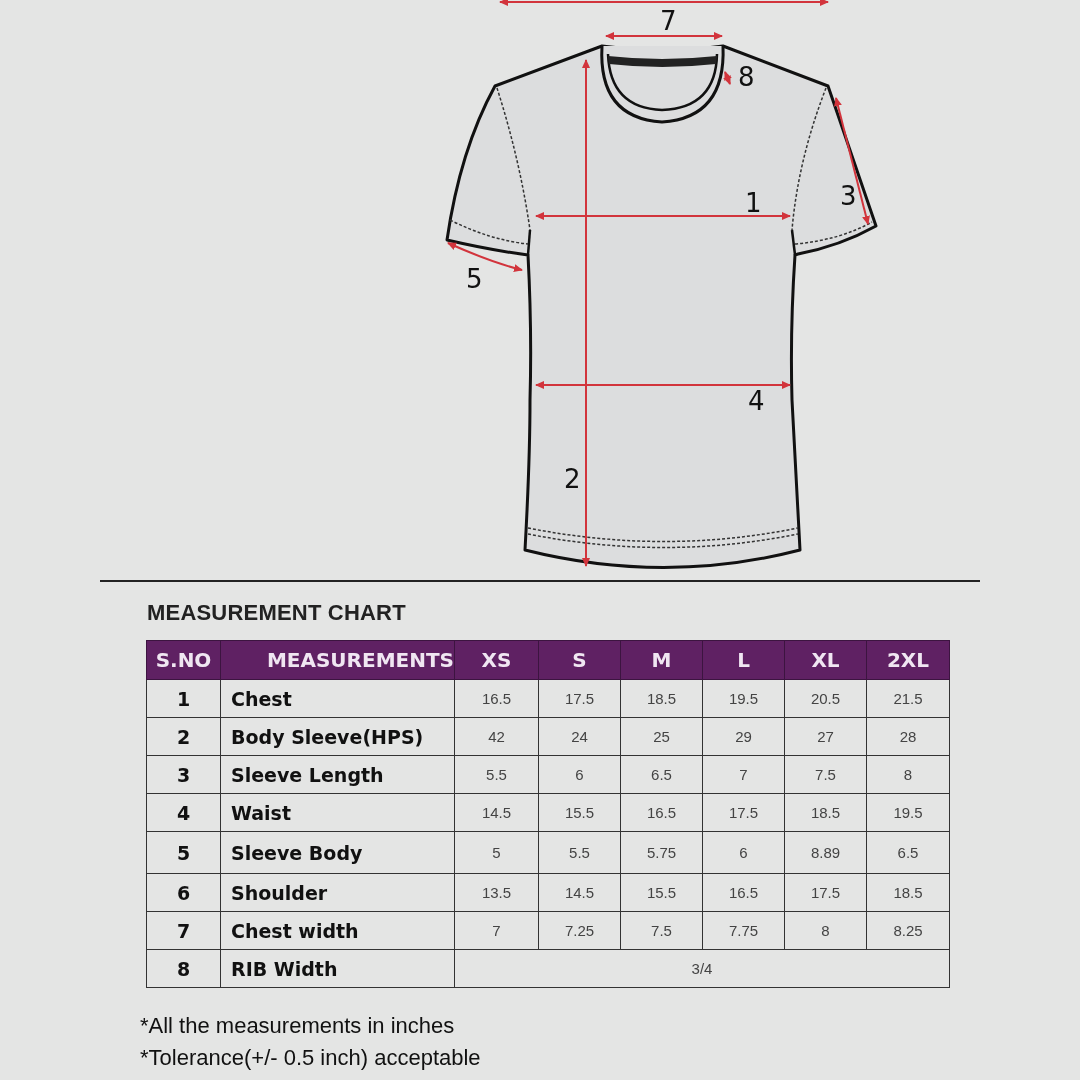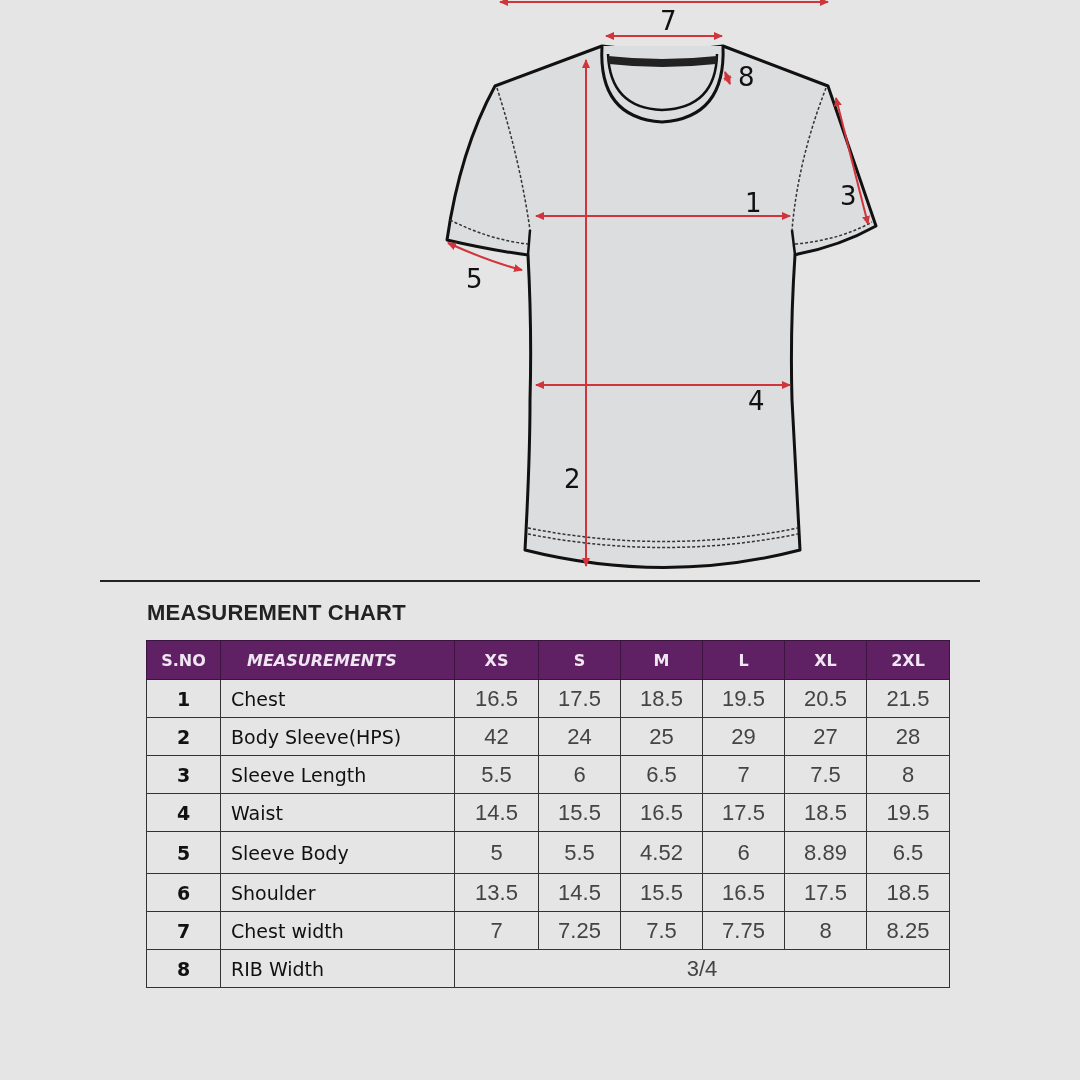--- a/index.html
+++ b/index.html
@@ -16,31 +16,31 @@
     font-family:Liberation Sans, sans-serif; font-weight:bold; font-size:22px;
     color:#222; letter-spacing:0.2px;
   }
   table.chart {
     position:absolute; left:146px; top:640px;
     width:803px; border-collapse:collapse;
     table-layout:fixed;
   }
   table.chart th {
     background:#5f2163; color:#f0e6f2;
-    font-family:"DejaVu Sans", sans-serif; font-weight:bold; font-size:16px;
+    font-family:"DejaVu Sans", sans-serif; font-weight:bold; font-size:20px;
     height:38px; padding:0; border:1px solid #3c1440;
   }
-  table.chart th.left { text-align:left; padding-left:26px;font-style:italic; }
+  table.chart th.left { text-align:right; padding-left:26px; }
   table.chart td {
     border:1.5px solid #333; height:37px; padding:0;
-    font-size:22px; color:#444; text-align:center;
+    font-size:15px; color:#444; text-align:center;
     font-family:"Liberation Sans", sans-serif;
   }
   table.chart td.sno { font-family:"DejaVu Sans", sans-serif; font-weight:bold; color:#111; font-size:19px; }
-  table.chart td.name { text-align:left; padding-left:10px; font-family:"DejaVu Sans", sans-serif; font-weight:normal; color:#111; font-size:19px; }
+  table.chart td.name { text-align:left; padding-left:10px; font-family:"DejaVu Sans", sans-serif; font-weight:bold; color:#111; font-size:19px; }
   .notes { position:absolute; left:140px; top:1010px; font-size:22px; color:#111; line-height:32px; }
   .num { font-family:"DejaVu Sans", sans-serif; font-size:26px; fill:#111; }
 </style>
 </head>
 <body>
 
 <svg id="diagram" viewBox="0 0 1080 580" xmlns="http://www.w3.org/2000/svg">
   <defs>
     <marker id="ah" markerWidth="10" markerHeight="10" refX="8" refY="5" orient="auto-start-reverse" markerUnits="userSpaceOnUse">
       <path d="M0,1 L9,5 L0,9 z" fill="#d2343c"></path>
@@ -150,21 +150,21 @@
       <td>16.5</td>
       <td>17.5</td>
       <td>18.5</td>
       <td>19.5</td>
     </tr>
     <tr style="height:42px">
       <td class="sno">5</td>
       <td class="name">Sleeve Body</td>
       <td>5</td>
       <td>5.5</td>
-      <td>4.52</td>
+      <td>5.75</td>
       <td>6</td>
       <td>8.89</td>
       <td>6.5</td>
     </tr>
     <tr>
       <td class="sno">6</td>
       <td class="name">Shoulder</td>
       <td>13.5</td>
       <td>14.5</td>
       <td>15.5</td>
@@ -184,13 +184,15 @@
     </tr>
     <tr>
       <td class="sno">8</td>
       <td class="name">RIB Width</td>
       <td colspan="6">3/4</td>
     </tr>
   </tbody>
 </table>
 
 <div class="notes">
+  <div>*All the measurements in inches</div>
+  <div>*Tolerance(+/- 0.5 inch) acceptable</div>
 </div>
 
 </body></html>

